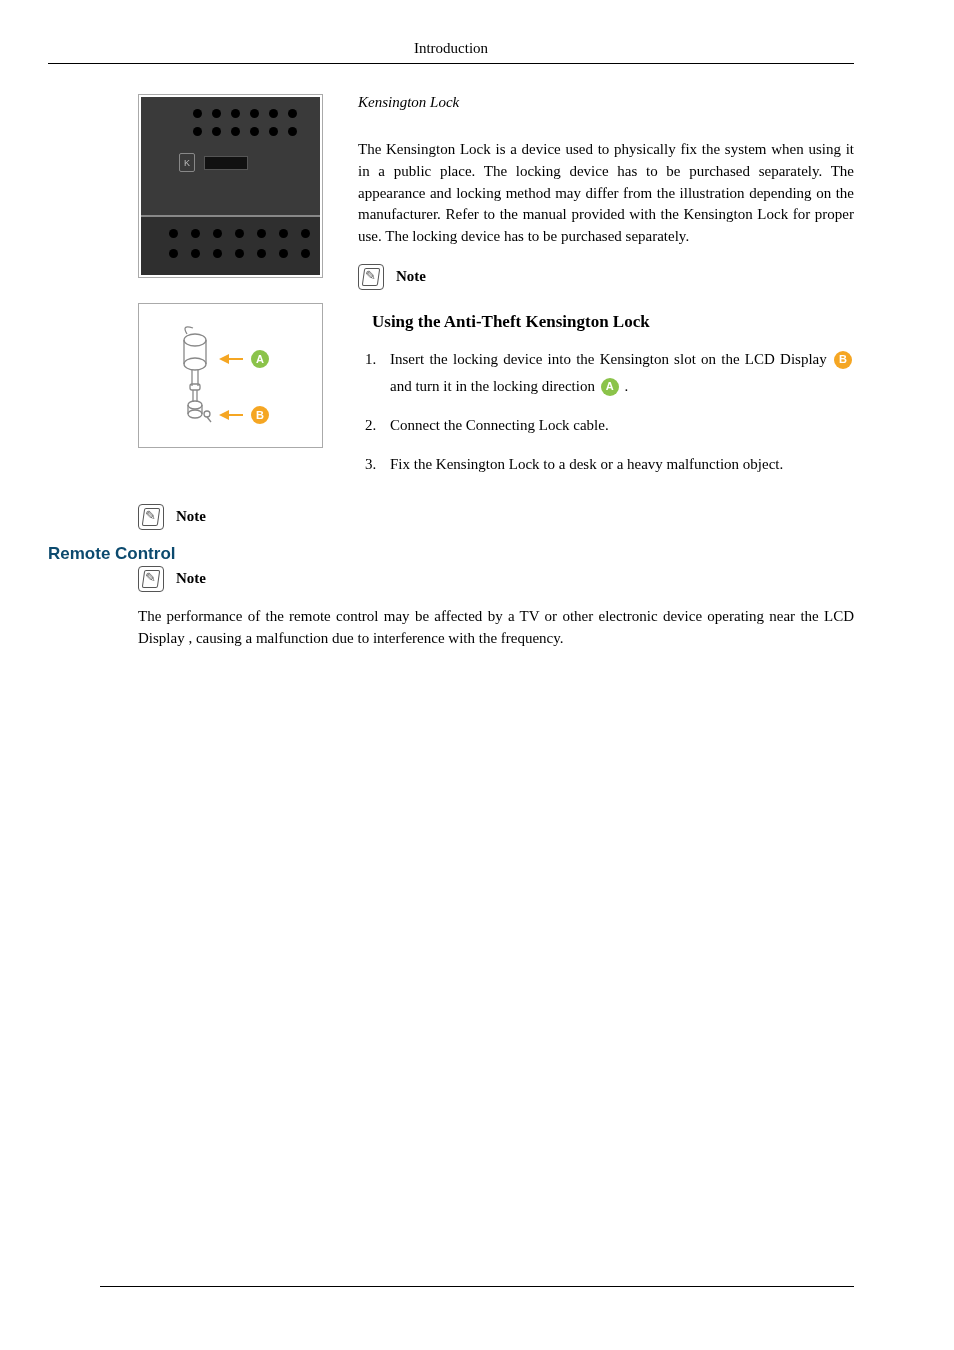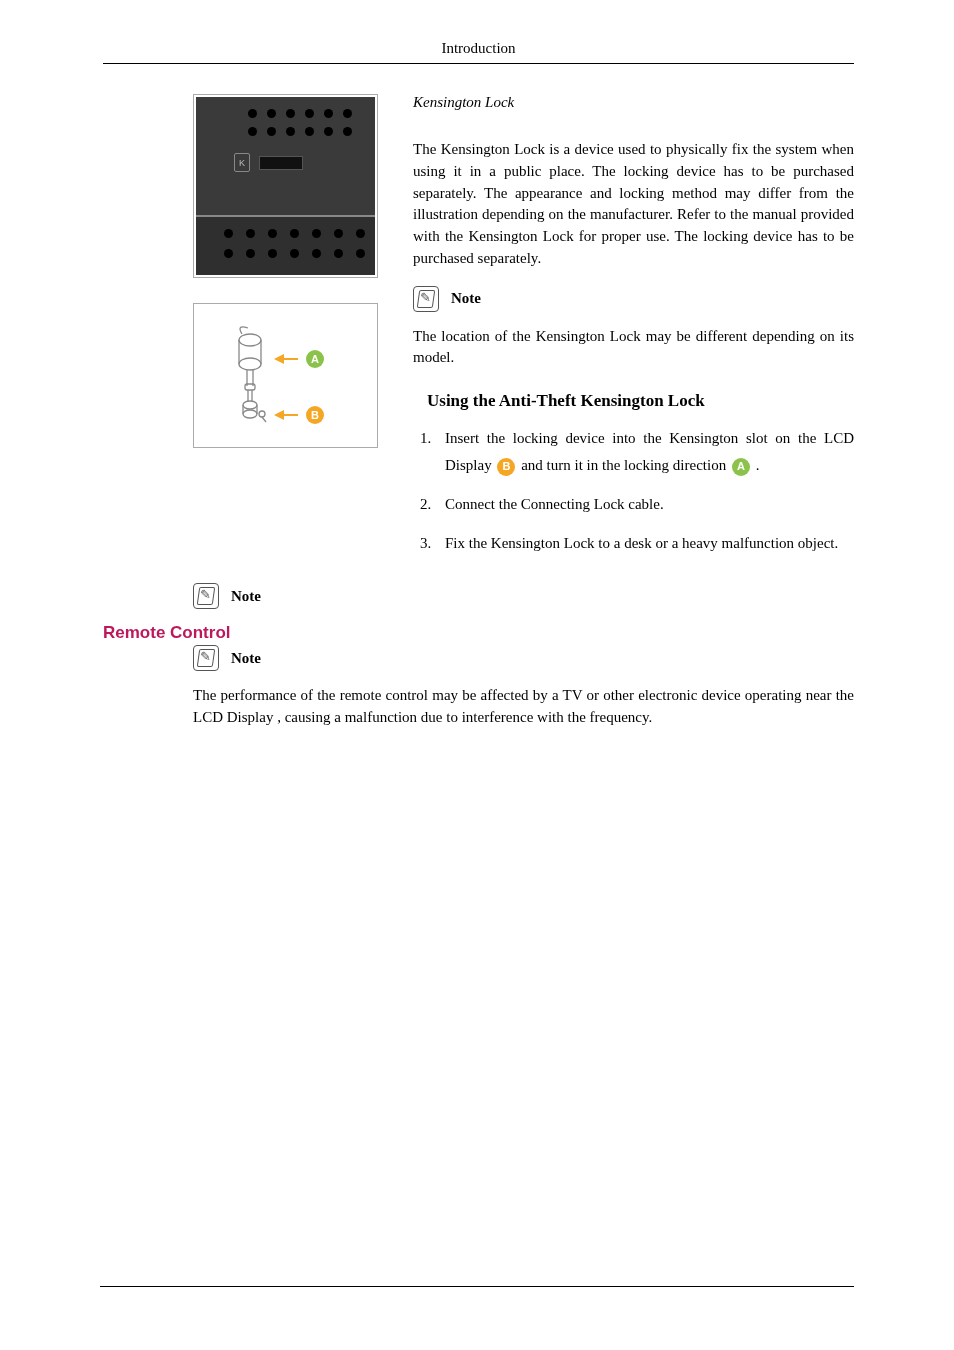--- a/index.html
+++ b/index.html
@@ -7,21 +7,21 @@
     padding: 0;
     font-family: "Times New Roman", Times, serif;
     background: #fff;
     color: #000;
     width: 954px;
     height: 1350px;
     position: relative;
     box-sizing: border-box;
   }
   .page {
-    padding: 40px 100px 0 103px;
+    padding: 40px 100px 0 48px;
   }
   .header {
     text-align: center;
     font-size: 15px;
     padding-bottom: 6px;
   }
   .header-rule {
     border: none;
     border-top: 1.5px solid #000;
     margin: 0 0 30px 0;
@@ -248,21 +248,21 @@
   .full-body-text {
     font-size: 15px;
     line-height: 1.45;
     margin-bottom: 8px;
     text-align: justify;
   }
   .section-title {
     font-family: Arial, Helvetica, sans-serif;
     font-weight: bold;
     font-size: 17px;
-    color: #be185d;
+    color: #0c4a6e;
     margin: 10px 0 2px 0;
   }
 </style>
 </head>
 <body>
 
 <div class="page">
   <div class="header">Introduction</div>
   <hr class="header-rule">
 
@@ -349,21 +349,20 @@
     </div>
 
     <div class="text-col">
       <div class="italic-title">Kensington Lock</div>
       <div class="body-text">The Kensington Lock is a device used to physically fix the system when using it in a public place. The locking device has to be purchased separately. The appearance and locking method may differ from the illustration depending on the manufacturer. Refer to the manual provided with the Kensington Lock for proper use. The locking device has to be purchased separately.</div>
 
       <div class="note-block">
         <div class="note-icon"></div>
         <span class="note-label">Note</span>
       </div>
-      <div class="body-text">The location of the Kensington Lock may be different depending on its model.</div>
 
       <div class="sub-heading">Using the Anti-Theft Kensington Lock</div>
 
       <ol class="steps">
         <li>
           <span>Insert the locking device into the Kensington slot on the LCD Display </span>
           <span class="inline-badge circle-badge badge-b">B</span>
           <span> and turn it in the locking direction </span>
           <span class="inline-badge circle-badge badge-a">A</span>
           <span>.</span>

